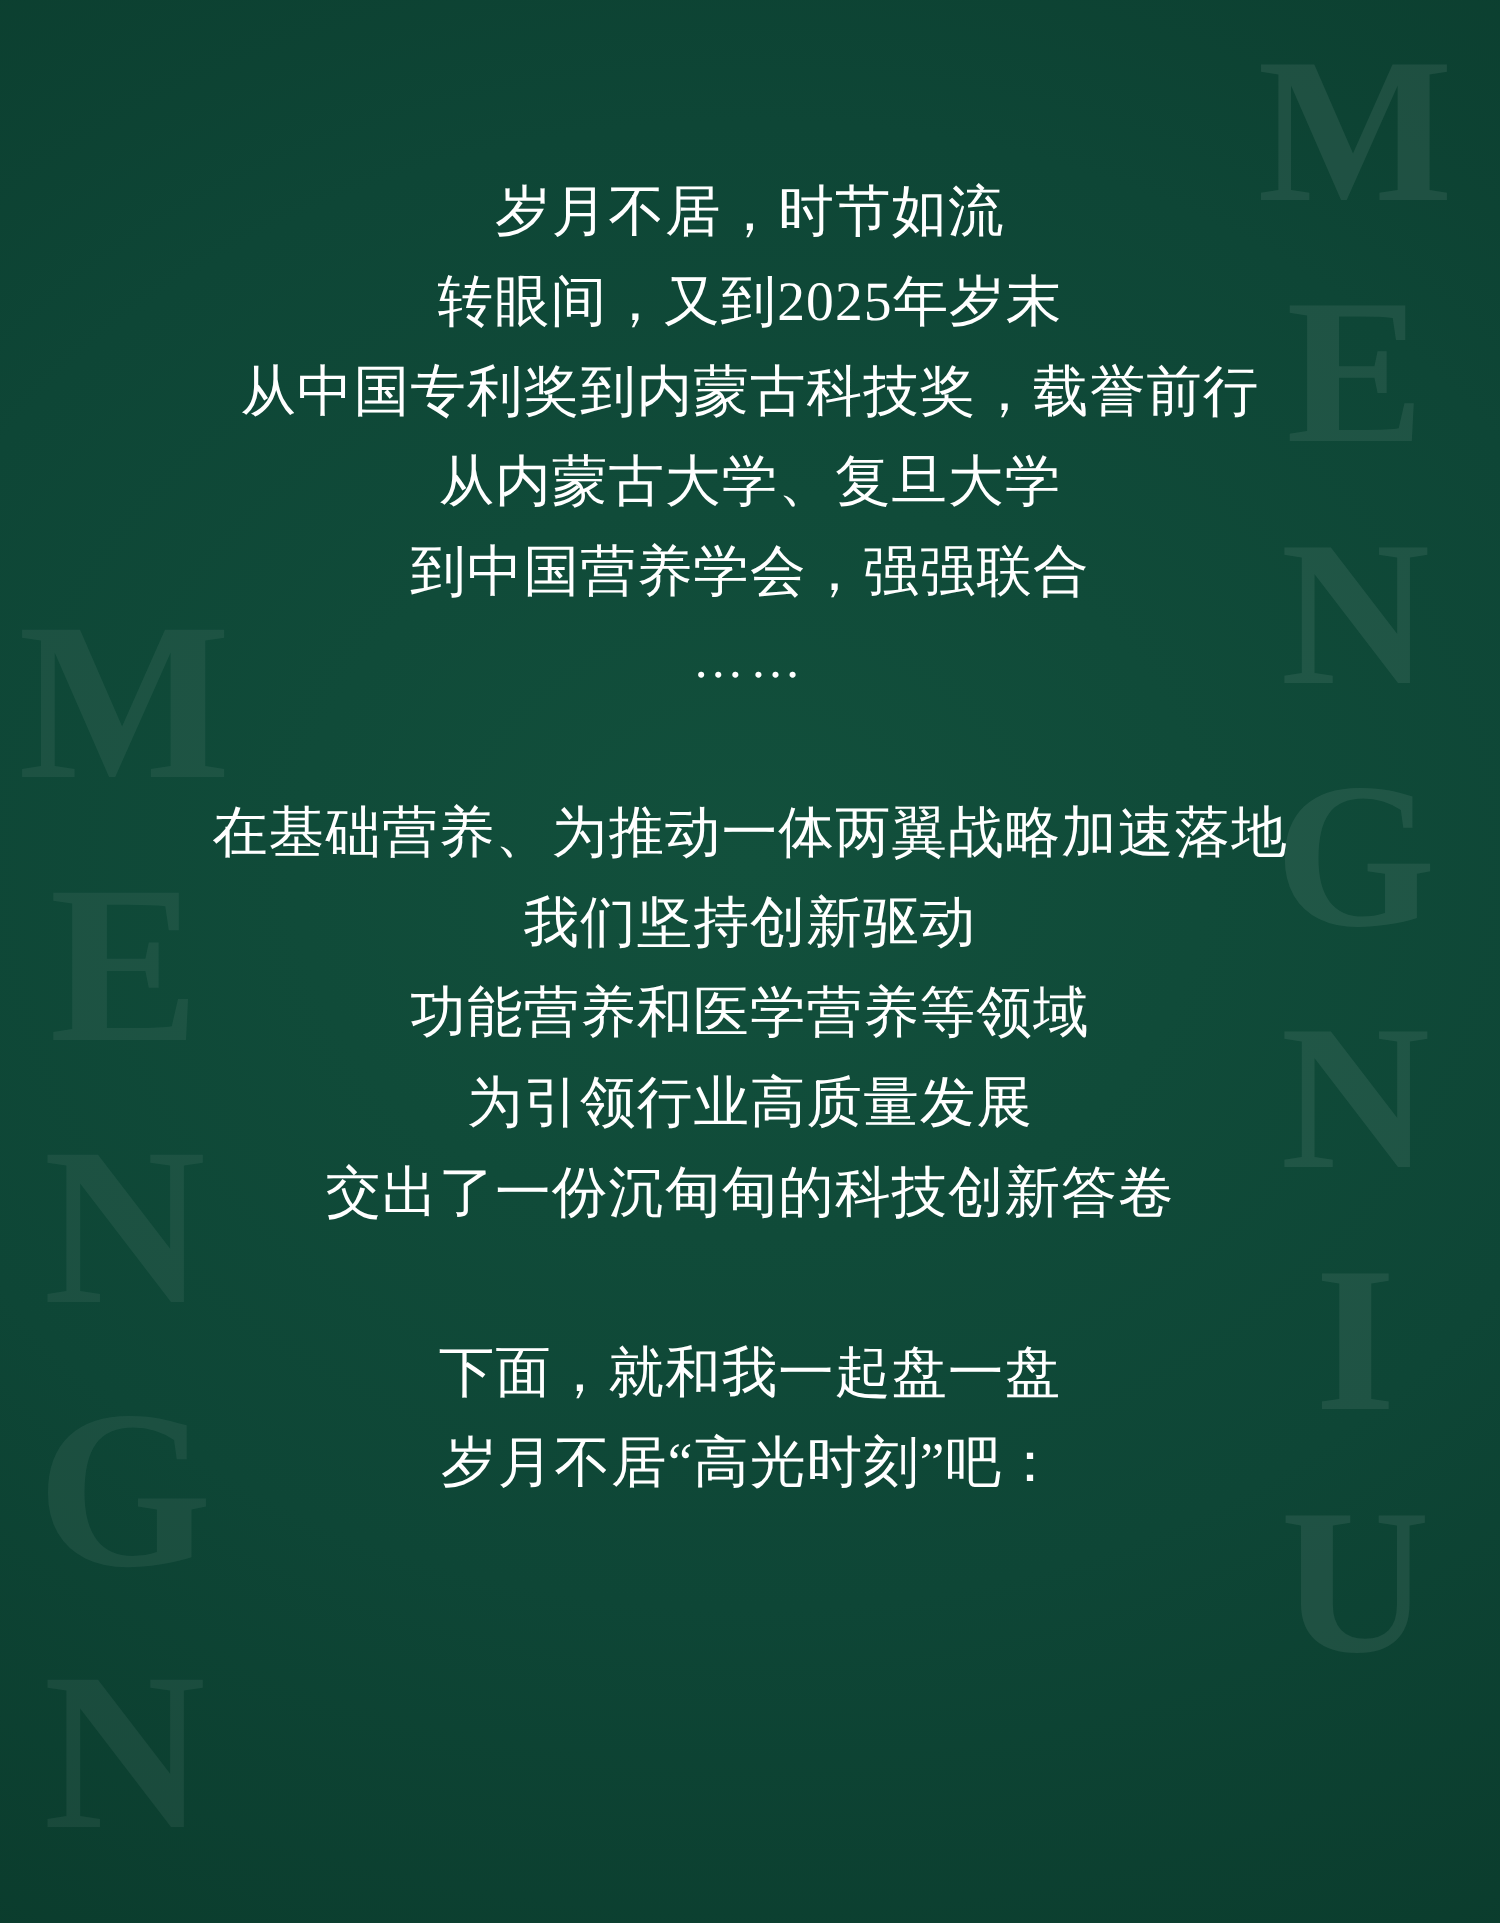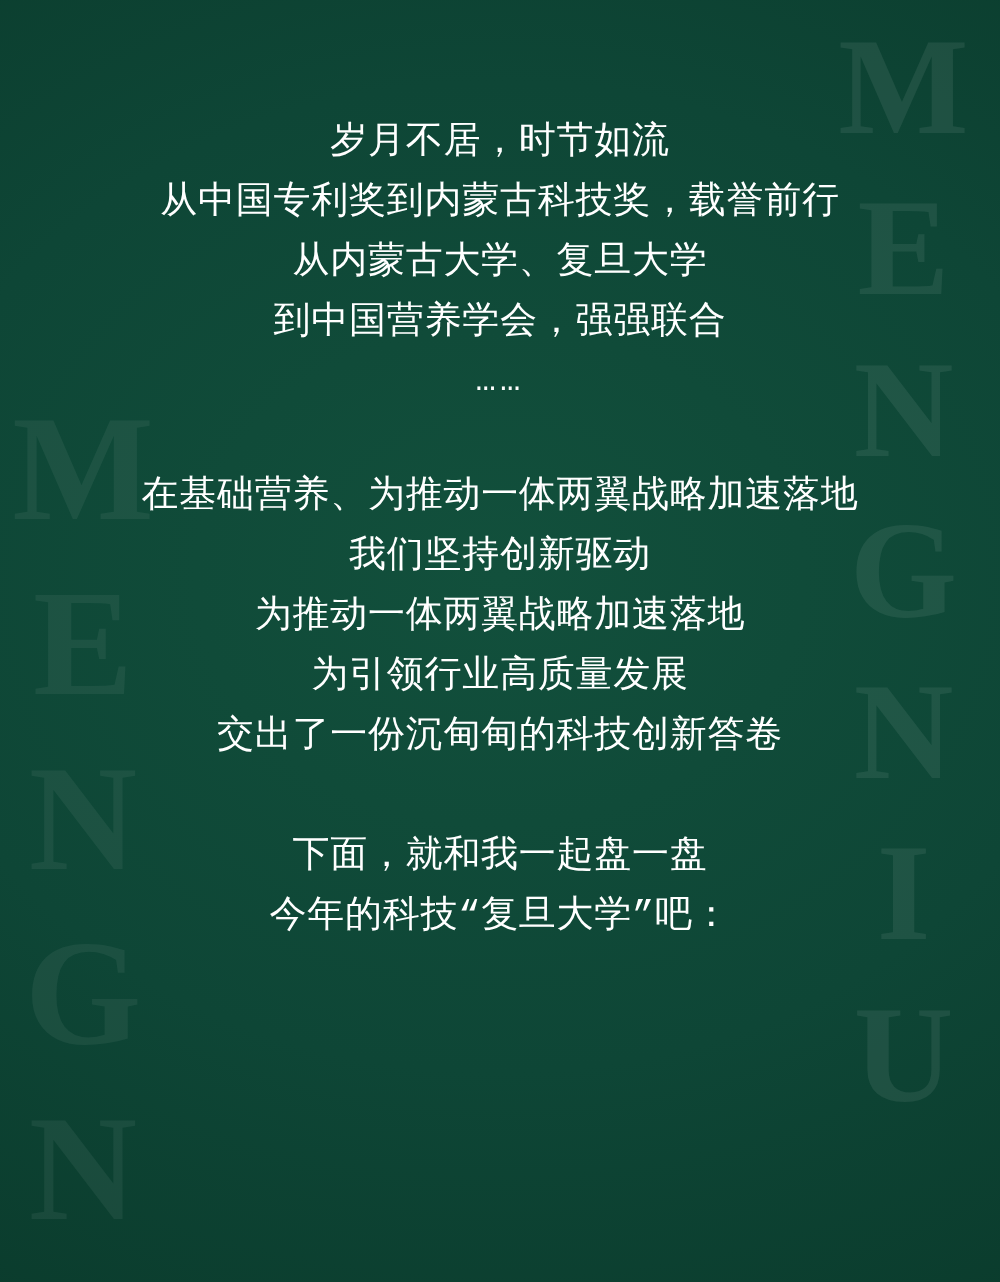--- a/index.html
+++ b/index.html
@@ -47,21 +47,21 @@
     color: rgba(255,255,255,0.06);
   }
   .content {
     position: relative;
     z-index: 2;
     padding-top: 112px;
     text-align: center;
   }
   .line {
     color: #ffffff;
-    font-family: Liberation Mono, monospace;
+    font-family: Liberation Serif, serif;
     font-size: 37px;
     line-height: 60px;
     letter-spacing: 0.02em;
     white-space: pre;
   }
   .line.dots {
     font-size: 34px;
     letter-spacing: 0.12em;
     line-height: 58px;
   }
@@ -72,33 +72,34 @@
 <body>
 
 <div id="poster">
 
   <div class="watermark right">MENGNIU</div>
   <div class="watermark left">MENGNIU</div>
 
   <div class="content">
 
     <div class="line">岁月不居，时节如流</div>
+    <div class="line">转眼间，又到2025年岁末</div>
     <div class="line">从中国专利奖到内蒙古科技奖，载誉前行</div>
     <div class="line">从内蒙古大学、复旦大学</div>
     <div class="line">到中国营养学会，强强联合</div>
 
     <div class="line dots">……</div>
 
     <div class="spacer-1"></div>
 
     <div class="line">在基础营养、为推动一体两翼战略加速落地</div>
     <div class="line">我们坚持创新驱动</div>
-    <div class="line">为推动一体两翼战略加速落地</div>
+    <div class="line">功能营养和医学营养等领域</div>
     <div class="line">为引领行业高质量发展</div>
     <div class="line">交出了一份沉甸甸的科技创新答卷</div>
 
     <div class="spacer-2"></div>
 
     <div class="line">下面，就和我一起盘一盘</div>
-    <div class="line">今年的科技“复旦大学”吧：</div>
+    <div class="line">岁月不居“高光时刻”吧：</div>
 
   </div>
 </div>
 
 </body></html>

